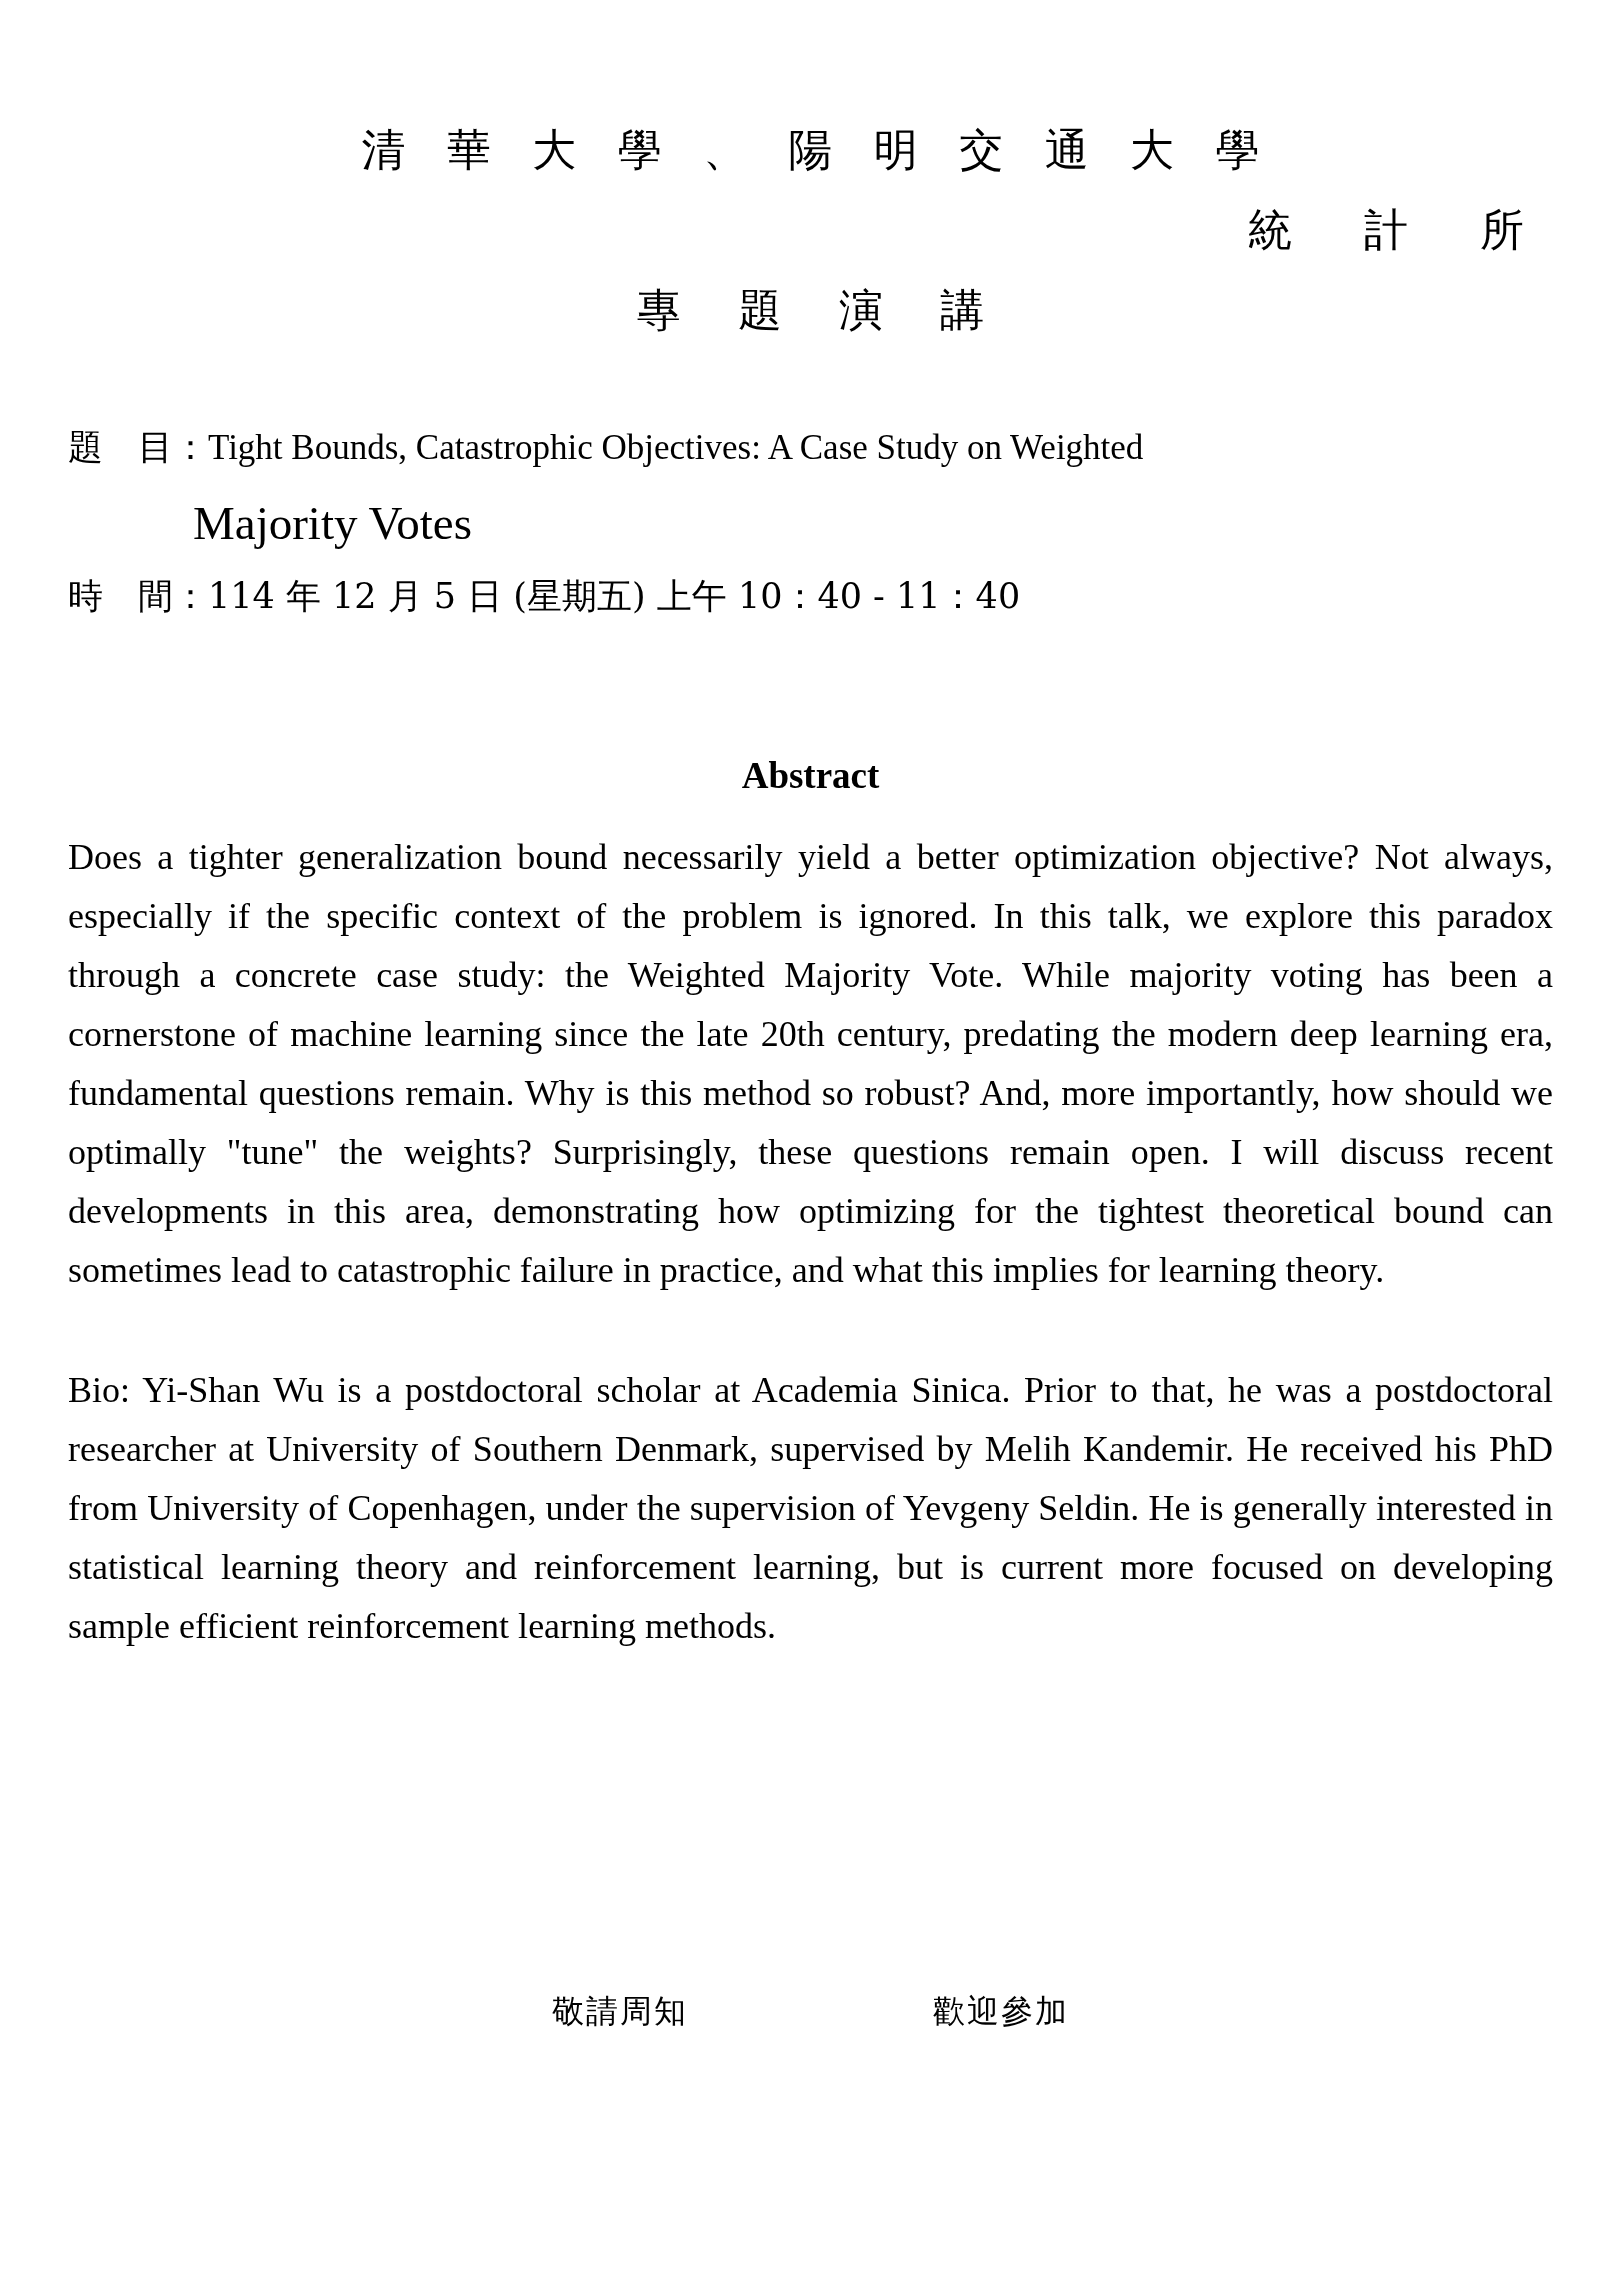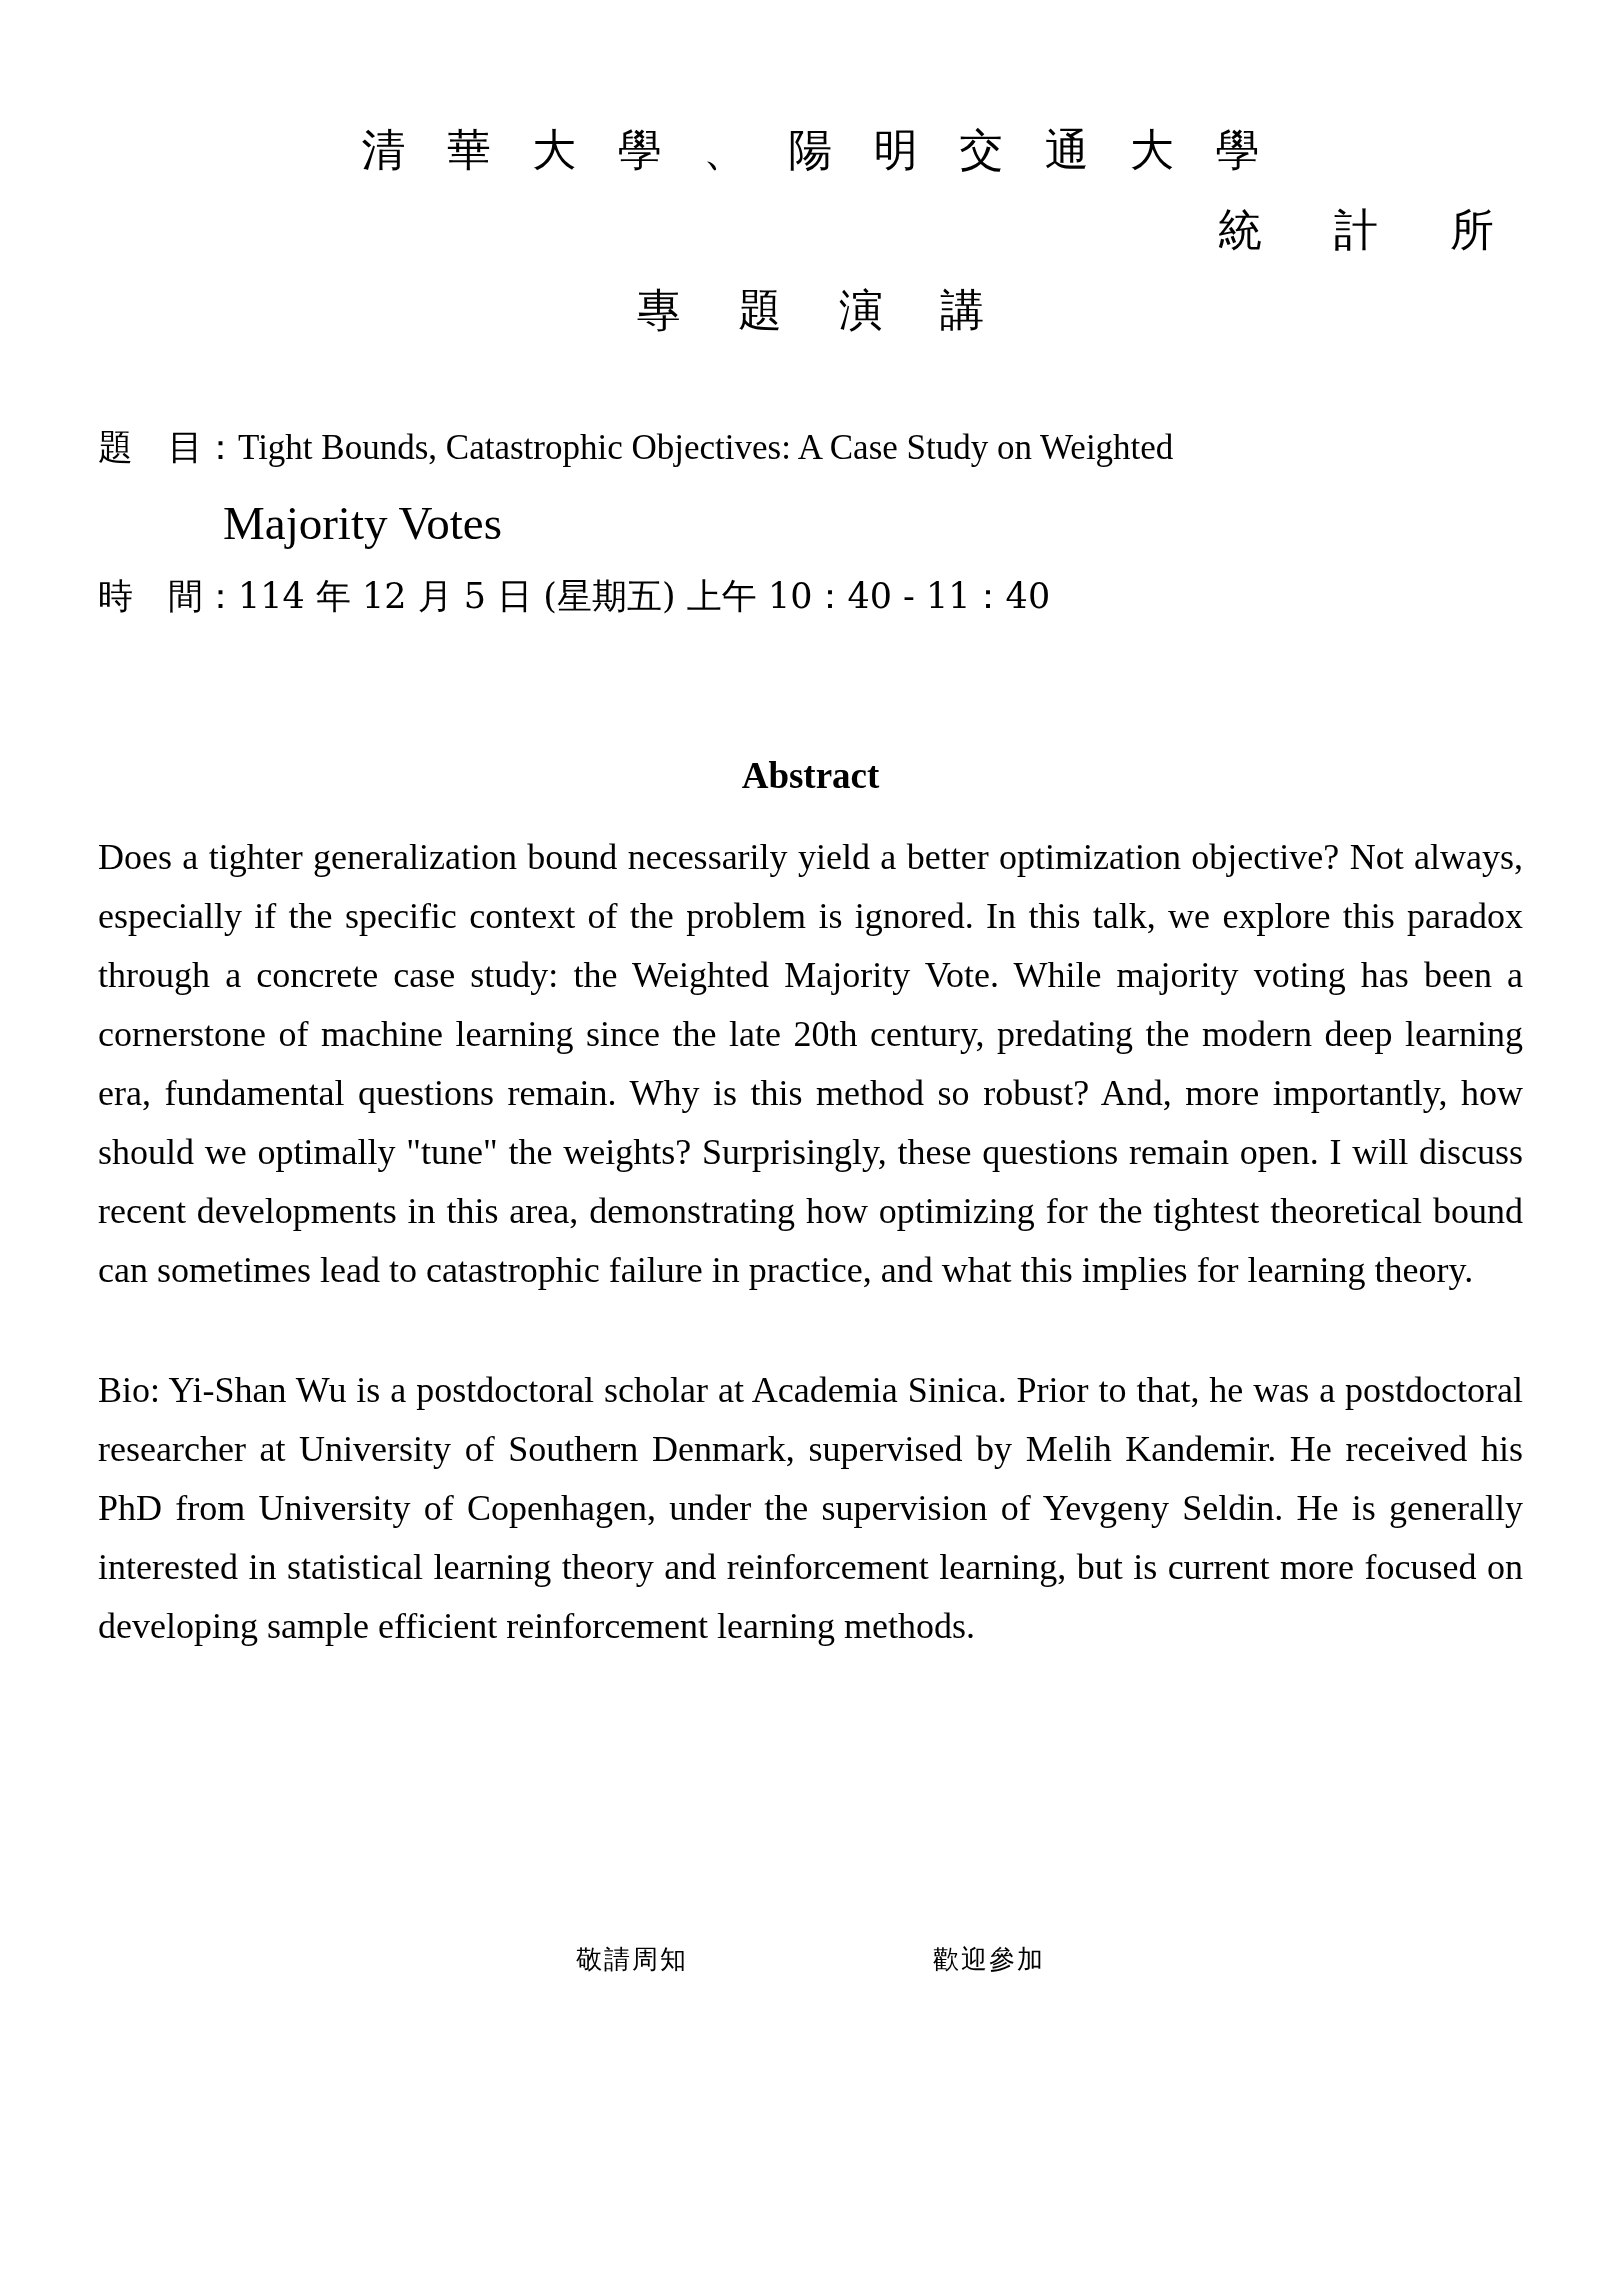--- a/index.html
+++ b/index.html
@@ -15,21 +15,21 @@
     font-family: "Liberation Serif", "DejaVu Serif", serif;
     color: #000000;
     -webkit-font-smoothing: antialiased;
   }
   .page {
     position: absolute;
     left: 0; top: 0;
     width: 1621px;
     height: 1895px;
     box-sizing: border-box;
-    padding: 0 98px;
+    padding: 0 68px;
   }
 
   
   .header {
     margin-top: 110px;
     text-align: center;
   }
   .header-line {
     font-family: "DejaVu Serif", "Liberation Serif", serif;
     font-size: 44px;
@@ -93,26 +93,26 @@
   }
   .body-para.bio {
     margin-top: 61px;
   }
 
   
   .footer {
     position: absolute;
     left: 106px;
     right: 106px;
-    top: 1942px;
+    top: 1990px;
     display: flex;
     justify-content: center;
     gap: 245px;
     font-family: "DejaVu Serif", "Liberation Serif", serif;
-    font-size: 26px;
+    font-size: 32px;
     letter-spacing: 2px;
   }
   .footer-item { white-space: pre; }
 </style>
 </head>
 <body>
 
 <div class="page">
 
   <div class="header">

